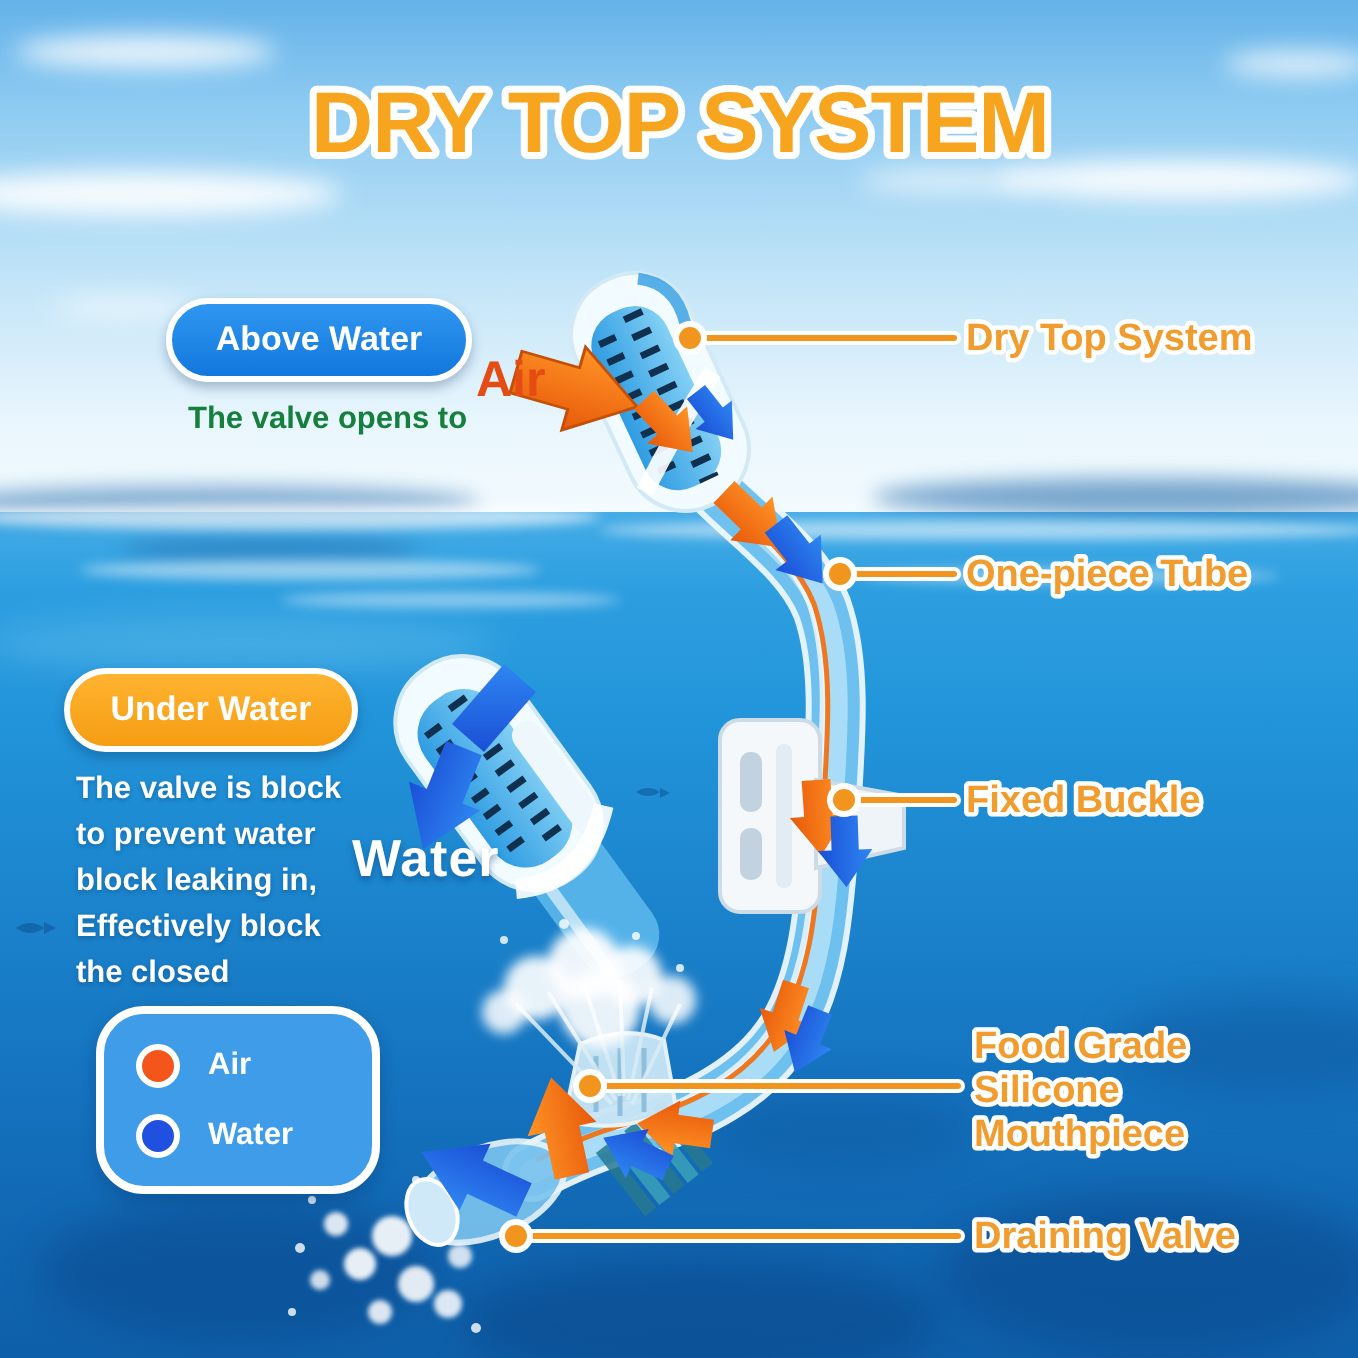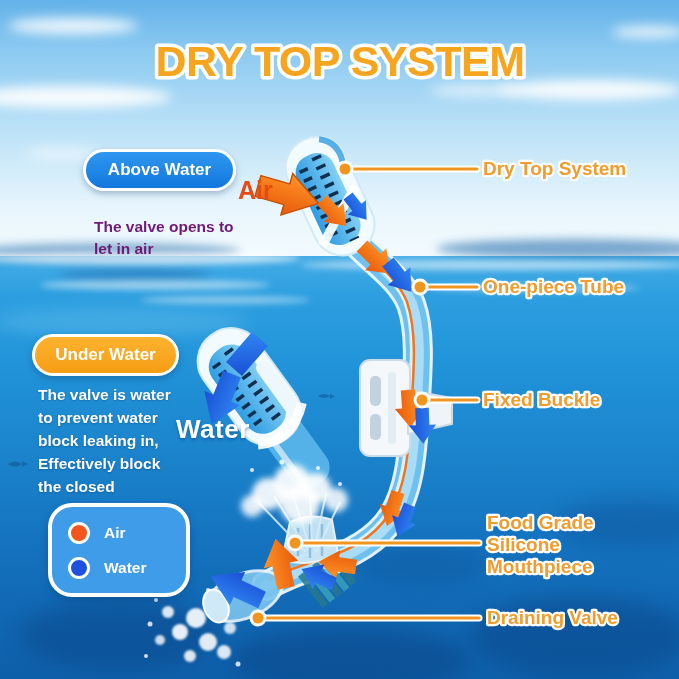--- a/index.html
+++ b/index.html
@@ -32,21 +32,21 @@
   .conn-o{stroke:#f2951f;stroke-width:3px;stroke-linecap:round}
   .dot{fill:#f2951f;stroke:#fff;stroke-width:3px}
   .slat{stroke:#10304f;stroke-linecap:butt}
   
   .overlay{position:absolute;z-index:5;}
   .pill{display:flex;align-items:center;justify-content:center;
         border:3px solid #fff;border-radius:21px;color:#fff;font-weight:bold;
         font-size:17px;box-shadow:0 3px 6px rgba(0,40,90,.28);}
   .pill-blue{background:linear-gradient(180deg,#2f97f0,#1277dd);}
   .pill-orange{background:linear-gradient(180deg,#ffb330,#f59d13);align-items:center;}
-  .para{font-size:15.5px;line-height:22px;font-weight:600;color:#701a75;margin-top:17px;}
+  .para{font-size:15.5px;line-height:22px;font-weight:600;color:#15803d;}
   .para-white{font-size:15.5px;line-height:23px;font-weight:bold;color:#fff;
               text-shadow:0 1px 2px rgba(0,50,100,.35);}
   .flow-air{font-size:25px;font-weight:bold;color:#e44c14;}
   .flow-water{font-size:26px;font-weight:bold;color:#fff;
               text-shadow:0 2px 3px rgba(8,60,120,.45);letter-spacing:.5px;}
   .legend{background:#3f9ce9;border:4px solid #fff;border-radius:24px;
           box-shadow:0 3px 8px rgba(0,40,90,.25);
           display:flex;flex-direction:column;justify-content:center;gap:13px;padding:12px 0 12px 16px;}
   .legend-row{display:flex;align-items:center;gap:14px;}
   .legend-swatch{width:16px;height:16px;border-radius:50%;border:3px solid #fff;}
@@ -254,29 +254,28 @@
       <text class="svg-label" x="487" y="573">Mouthpiece</text>
     </g>
     <text class="svg-label" x="487" y="624">Draining Valve</text>
   </svg>
 
   <div class="overlay pill pill-blue" style="left:83px;top:149px;width:147px;height:36px;">
     <span>Above Water</span>
   </div>
   <div class="overlay para" style="left:94px;top:199px;">
     <div>The valve opens to</div>
-    <div>let in air</div>
   </div>
   <div class="overlay flow-air" style="left:238px;top:176px;">Air</div>
 
   <div class="overlay pill pill-orange" style="left:32px;top:334px;width:141px;height:36px;">
     <span>Under Water</span>
   </div>
   <div class="overlay para-white" style="left:38px;top:383px;">
-    <div>The valve is water</div>
+    <div>The valve is block</div>
     <div>to prevent water</div>
     <div>block leaking in,</div>
     <div>Effectively block</div>
     <div>the closed</div>
   </div>
   <div class="overlay flow-water" style="left:176px;top:414px;">Water</div>
 
   <div class="overlay legend" style="left:48px;top:503px;width:118px;height:62px;">
     <div class="legend-row">
       <span class="legend-swatch" style="background:#f4551a;"></span>

